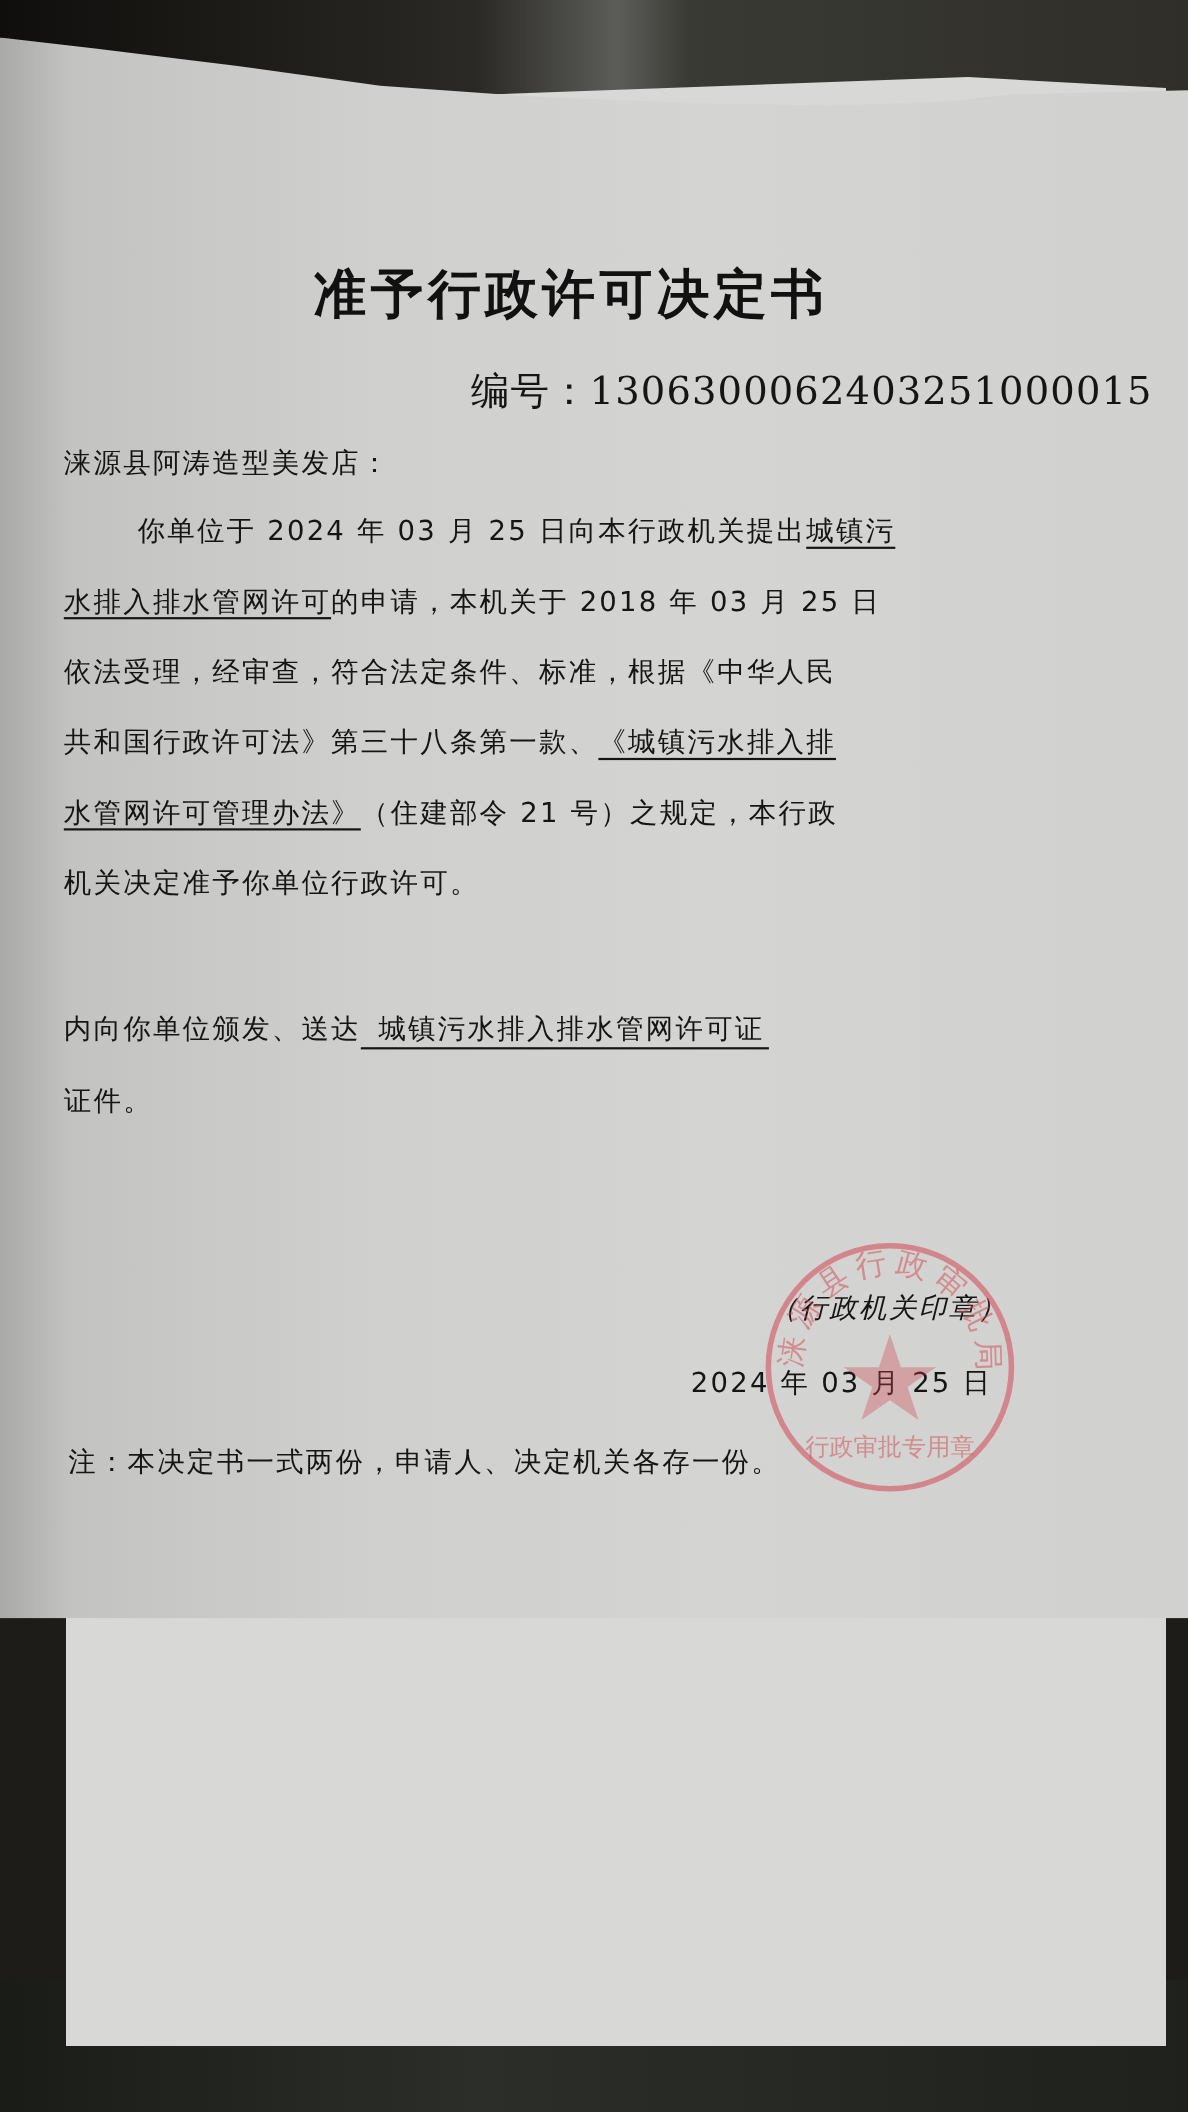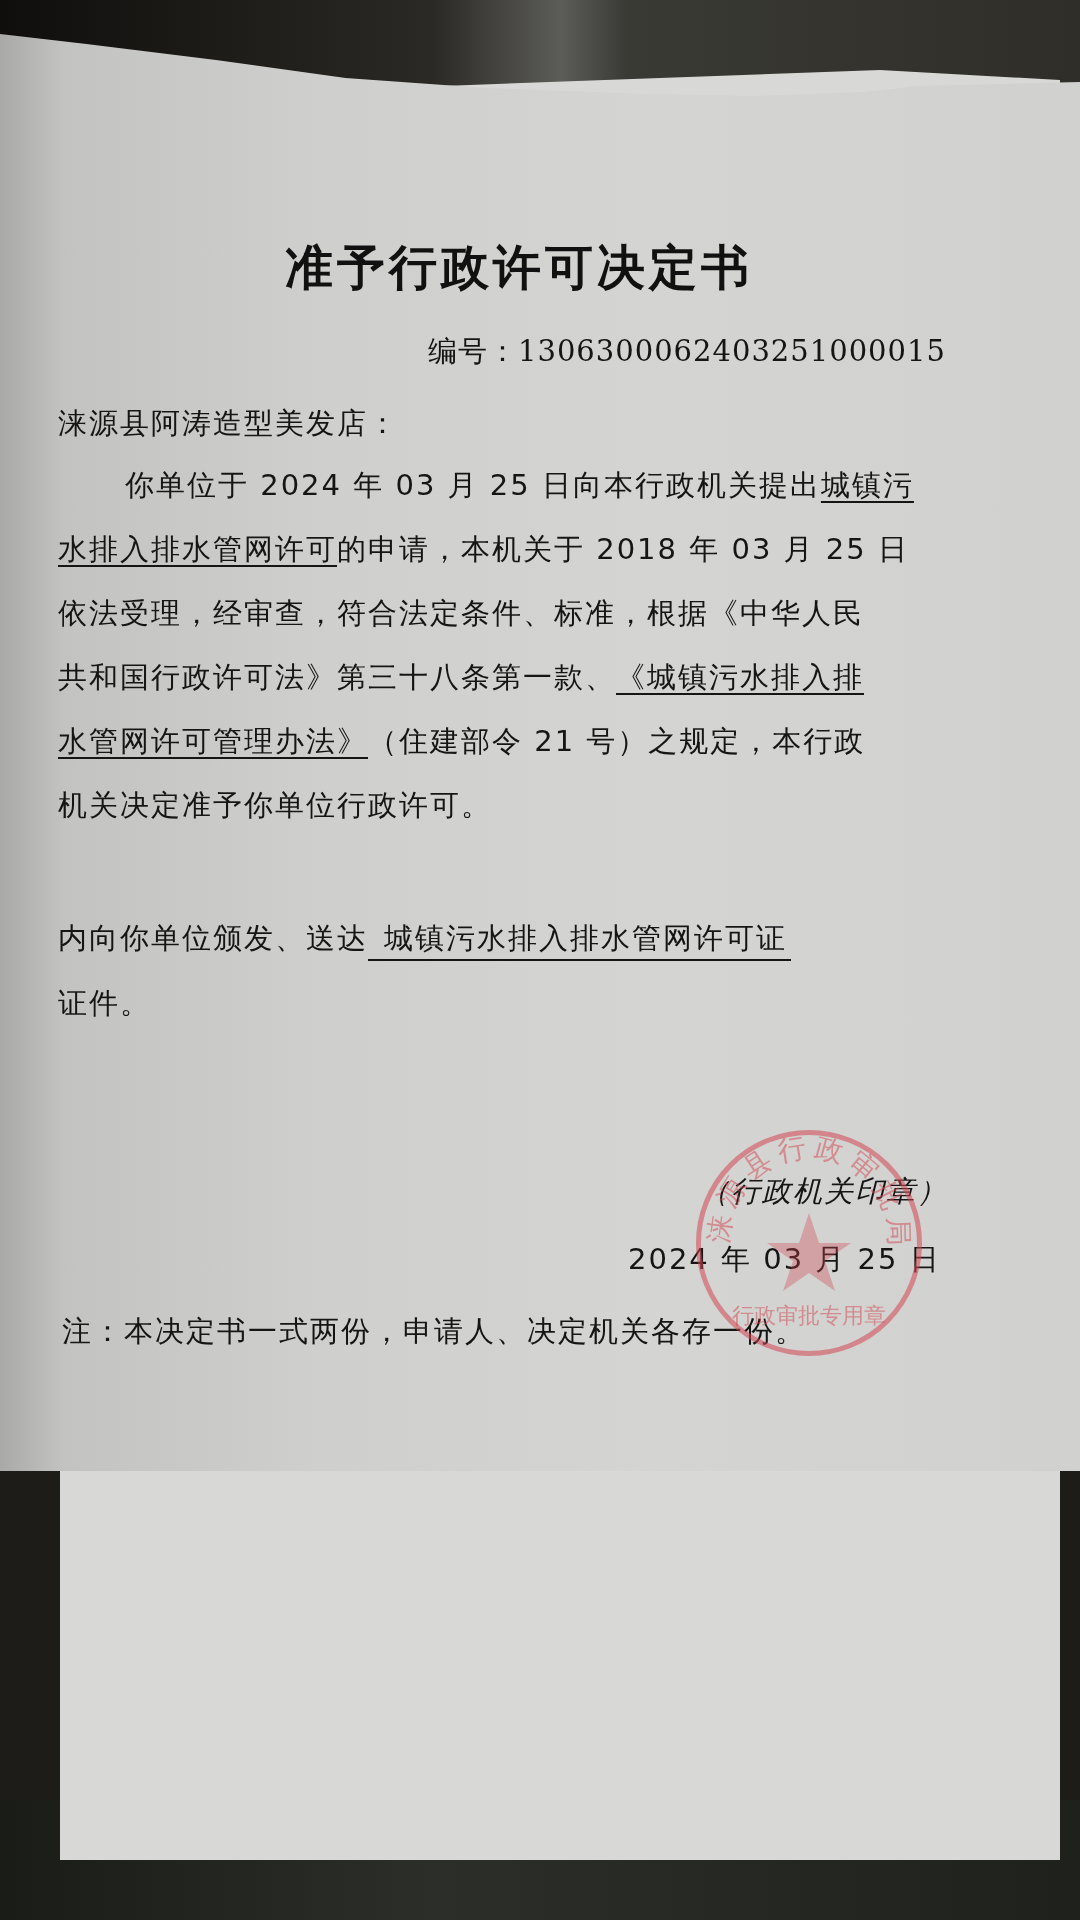--- a/index.html
+++ b/index.html
@@ -20,26 +20,26 @@
     position:absolute; left:60px; top:60px; width:1000px; height:1800px;
     background:#d8d8d6;
     clip-path: polygon(0 40px, 82% 10px, 100% 20px, 100% 100%, 0 100%);
   }
   .paper {
     position:absolute; left:0; top:0; width:1080px; height:1471px;
     background:linear-gradient(90deg,#a9a9a7 0%,#c3c3c1 6%,#cfcfcd 30%,#d4d4d2 60%,#d1d1cf 100%);
     clip-path: polygon(0 34px, 8% 44px, 20% 60px, 32% 78px, 45% 88px, 60% 94px, 70% 96px, 80% 92px, 85% 86px, 100% 82px,
                         100% 1900px, 97% 1888px, 90% 1850px, 80% 1815px, 60% 1788px, 45% 1782px, 30% 1790px, 20% 1800px, 0 1836px);
   }
-  .text { position:absolute; color:#151515; font-size:29px; letter-spacing:2px; white-space:nowrap; }
+  .text { position:absolute; color:#151515; font-size:25px; letter-spacing:2px; white-space:nowrap; }
   .title {
     position:absolute; left:285px; top:236px; font-size:48px; font-weight:bold; color:#111;
     font-family:"DejaVu Serif", "Liberation Serif", serif; letter-spacing:4px;
   }
-  .number { left:428px; top:332px; font-size:29px; font-family:"DejaVu Serif","Liberation Serif",serif; letter-spacing:1px; }
+  .number { left:428px; top:332px; font-size:35px; font-family:"DejaVu Serif","Liberation Serif",serif; letter-spacing:1px; }
   .recipient { left:58px; top:404px; }
   .line { left:58px; }
   .indent { left:125px; }
   u.ul { text-decoration-thickness:2px; text-underline-offset:6px; }
   .blank { display:inline-block; border-bottom:2px solid #151515; text-align:center; }
   .seal-label { left:700px; top:1172px;font-style:italic; }
   .sign-date { left:628px; top:1240px; }
   .note { left:62px; top:1312px; }
   .seal {
     position:absolute; left:696px; top:1130px; width:226px; height:226px; border-radius:50%;

